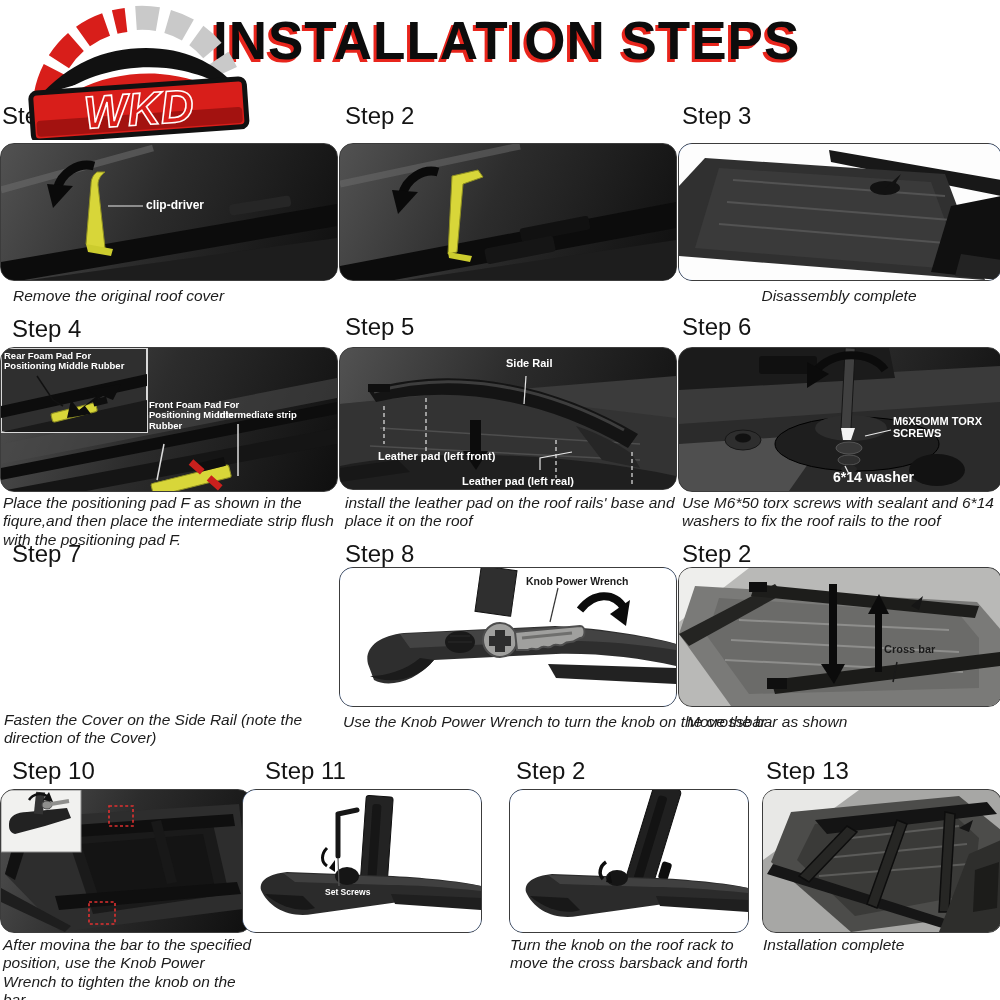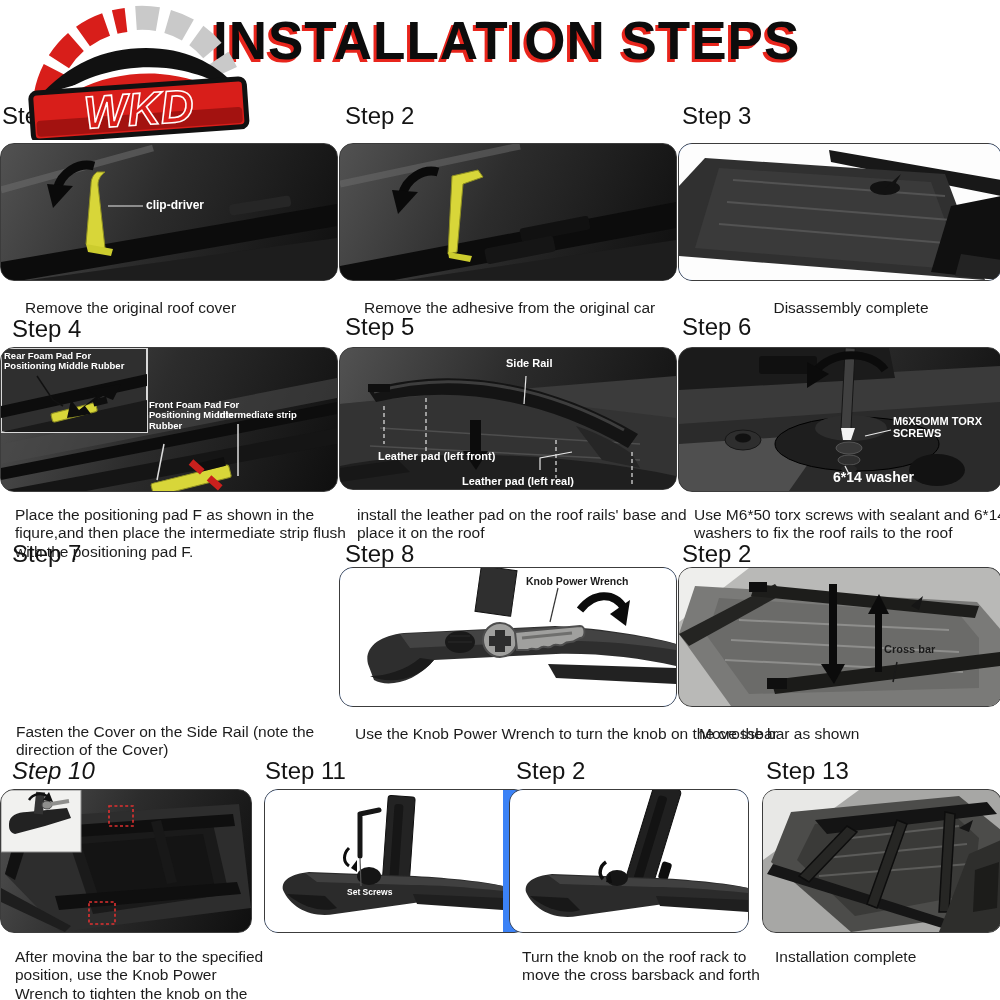--- a/index.html
+++ b/index.html
@@ -5,21 +5,21 @@
   html,body{margin:0;padding:0;background:#ffffff;}
   #stage{position:relative;width:1000px;height:1000px;background:#fff;overflow:hidden;
          font-family:"Liberation Sans",sans-serif;}
   h1.title{margin:0;position:absolute;left:213px;top:10px;font-size:53px;font-weight:bold;
            letter-spacing:1px;color:#0c0c0c;text-shadow:-3px 3px 0 #e8251c;white-space:nowrap;}
   .step-label{position:absolute;font-size:24px;color:#141414;white-space:nowrap;}
   .panel{position:absolute;border-radius:14px;overflow:hidden;border:1px solid #3c3c3c;
          background:linear-gradient(115deg,#525252 0%,#2c2c2c 45%,#0f0f0f 100%);}
   .panel.light{background:#3b82f6;}
   .panel svg{position:absolute;left:0;top:0;display:block;}
-  .caption{position:absolute;font-size:15.5px;line-height:1.18;color:#1c1c1c;margin:12px;}
+  .caption{position:absolute;font-size:15.5px;line-height:1.18;color:#1c1c1c;margin:0;font-style:italic;}
   .caption.center{text-align:center;}
   .ann{position:absolute;font-weight:bold;color:#ffffff;line-height:1.08;z-index:3;}
   .ann.dark{color:#1a1a1a;}
   .logo{position:absolute;left:8px;top:2px;z-index:5;}
 </style>
 </head>
 <body>
 
 <div id="stage">
 
@@ -73,21 +73,20 @@
       <path d="M0 122 L336 58 L336 84 L0 146 Z" fill="#0c0c0c"></path>
       <path d="M0 146 L336 96 L336 136 L0 136 Z" fill="#1d1d1d"></path>
       <rect x="180" y="78" width="70" height="14" rx="3" fill="#111" transform="rotate(-11 215 85)"></rect>
       <rect x="145" y="98" width="70" height="16" rx="3" fill="#151515" transform="rotate(-11 180 106)"></rect>
       <path d="M98 28 C84 24 66 34 62 52" stroke="#0a0a0a" stroke-width="9" fill="none"></path>
       <polygon points="52,46 78,48 58,70" fill="#0a0a0a"></polygon>
       <path d="M112 32 L138 26 L143 33 L123 40 L117 108 L108 110 Z" fill="#d8d639" stroke="#8f8f22" stroke-width="1"></path>
       <path d="M108 108 L132 112 L130 118 L109 114 Z" fill="#cccc2e"></path>
     </svg>
   </div>
-  <p class="caption" style="left:352px;top:287px;width:320px;">Remove the adhesive from the original car</p>
 
   <div class="panel light" style="left:678px;top:143px;width:322px;height:136px;">
     <svg width="322" height="136" viewBox="0 0 322 136">
       <rect width="322" height="136" fill="#fdfdfd"></rect>
       <polygon points="150,6 322,36 322,52 152,18" fill="#181818"></polygon>
       <polygon points="26,14 266,30 306,136 0,112 0,42" fill="#303030"></polygon>
       <polygon points="40,24 252,38 284,126 16,104" fill="#3a3a3a"></polygon>
       <g stroke="#565656" stroke-width="2" fill="none" opacity="0.9">
         <path d="M54 36 L266 52"></path>
           <path d="M48 58 L272 76"></path>
@@ -248,21 +247,21 @@
       <rect x="150" y="16" width="8" height="82" fill="#0b0b0b"></rect>
       <polygon points="142,96 166,96 155,116" fill="#0b0b0b"></polygon>
       <rect x="196" y="42" width="7" height="62" fill="#0b0b0b"></rect>
       <polygon points="189,46 210,46 200,26" fill="#0b0b0b"></polygon>
       <line x1="218" y1="94" x2="214" y2="114" stroke="#1a1a1a" stroke-width="1.5"></line>
     </svg>
     <span class="ann dark" style="left:205px;top:76px;font-size:11px;">Cross bar</span>
   </div>
   <p class="caption" style="left:687px;top:713px;width:310px;">Move the bar as shown</p>
 
-  <span class="step-label" style="left:12px;top:757px;font-style:italic;">Step 10</span>
+  <span class="step-label" style="left:12px;top:757px;">Step 10</span>
   <span class="step-label" style="left:265px;top:757px;">Step 11</span>
   <span class="step-label" style="left:516px;top:757px;">Step 2</span>
   <span class="step-label" style="left:766px;top:757px;">Step 13</span>
 
   <div class="panel" style="left:0;top:789px;width:250px;height:142px;">
     <svg width="250" height="142" viewBox="0 0 250 142">
       <polygon points="20,28 238,14 250,118 60,142 4,84" fill="#2d2d2d"></polygon>
       <polygon points="66,46 212,34 228,104 92,124" fill="#1a1a1a"></polygon>
       <polygon points="80,54 202,44 214,98 100,114" fill="#141414"></polygon>
       <polygon points="58,36 232,24 234,36 62,48" fill="#0f0f0f"></polygon>
@@ -279,21 +278,21 @@
       <path d="M8 34 C8 26 16 22 26 22 L66 18 L70 28 L44 36 L14 44 C8 42 8 38 8 34 Z" fill="#222"></path>
       <rect x="34" y="2" width="9" height="22" fill="#333" transform="rotate(6 38 13)"></rect>
       <ellipse cx="46" cy="15" rx="5" ry="4" fill="#8f8f8d" stroke="#4c4c4c"></ellipse>
       <path d="M50 14 L68 11" stroke="#8f8f8d" stroke-width="4"></path>
       <path d="M28 10 C32 4 40 2 46 6" stroke="#111" stroke-width="2.5" fill="none"></path>
       <polygon points="48,2 52,12 42,10" fill="#111"></polygon>
     </svg>
   </div>
   <p class="caption" style="left:3px;top:936px;width:250px;">After movina the bar to the specified position, use the Knob Power Wrench to tighten the knob on the bar</p>
 
-  <div class="panel light" style="left:264px;top:789px;width:238px;height:142px;padding-left:24px;">
+  <div class="panel light" style="left:242px;top:789px;width:238px;height:142px;">
     <svg width="238" height="142" viewBox="0 0 238 142">
       <rect width="238" height="142" fill="#ffffff"></rect>
       <rect x="120" y="6" width="27" height="94" rx="3" fill="#232323" stroke="#0f0f0f" transform="rotate(4 133 53)"></rect>
       <rect x="127" y="14" width="9" height="74" rx="3" fill="#161616" transform="rotate(4 131 51)"></rect>
       <path d="M18 100 C16 90 26 84 44 82 L150 86 C186 88 222 92 238 96 L238 110 L156 112 L70 124 C46 128 26 118 18 100 Z" fill="#2b2b2b"></path>
       <path d="M40 83 L148 87 C190 89 220 93 238 96 L238 101 C200 97 170 95 146 95 L52 92 Z" fill="#404040"></path>
       <path d="M148 104 L238 108 L238 120 L152 114 Z" fill="#1f1f1f"></path>
       <path d="M22 104 C40 120 62 122 72 118 L60 106 Z" fill="#181818"></path>
       <ellipse cx="104" cy="86" rx="12" ry="9" fill="#151515"></ellipse>
       <path d="M95 24 L95 66 M95 24 L114 20" stroke="#161616" stroke-width="5" fill="none" stroke-linecap="round"></path>

